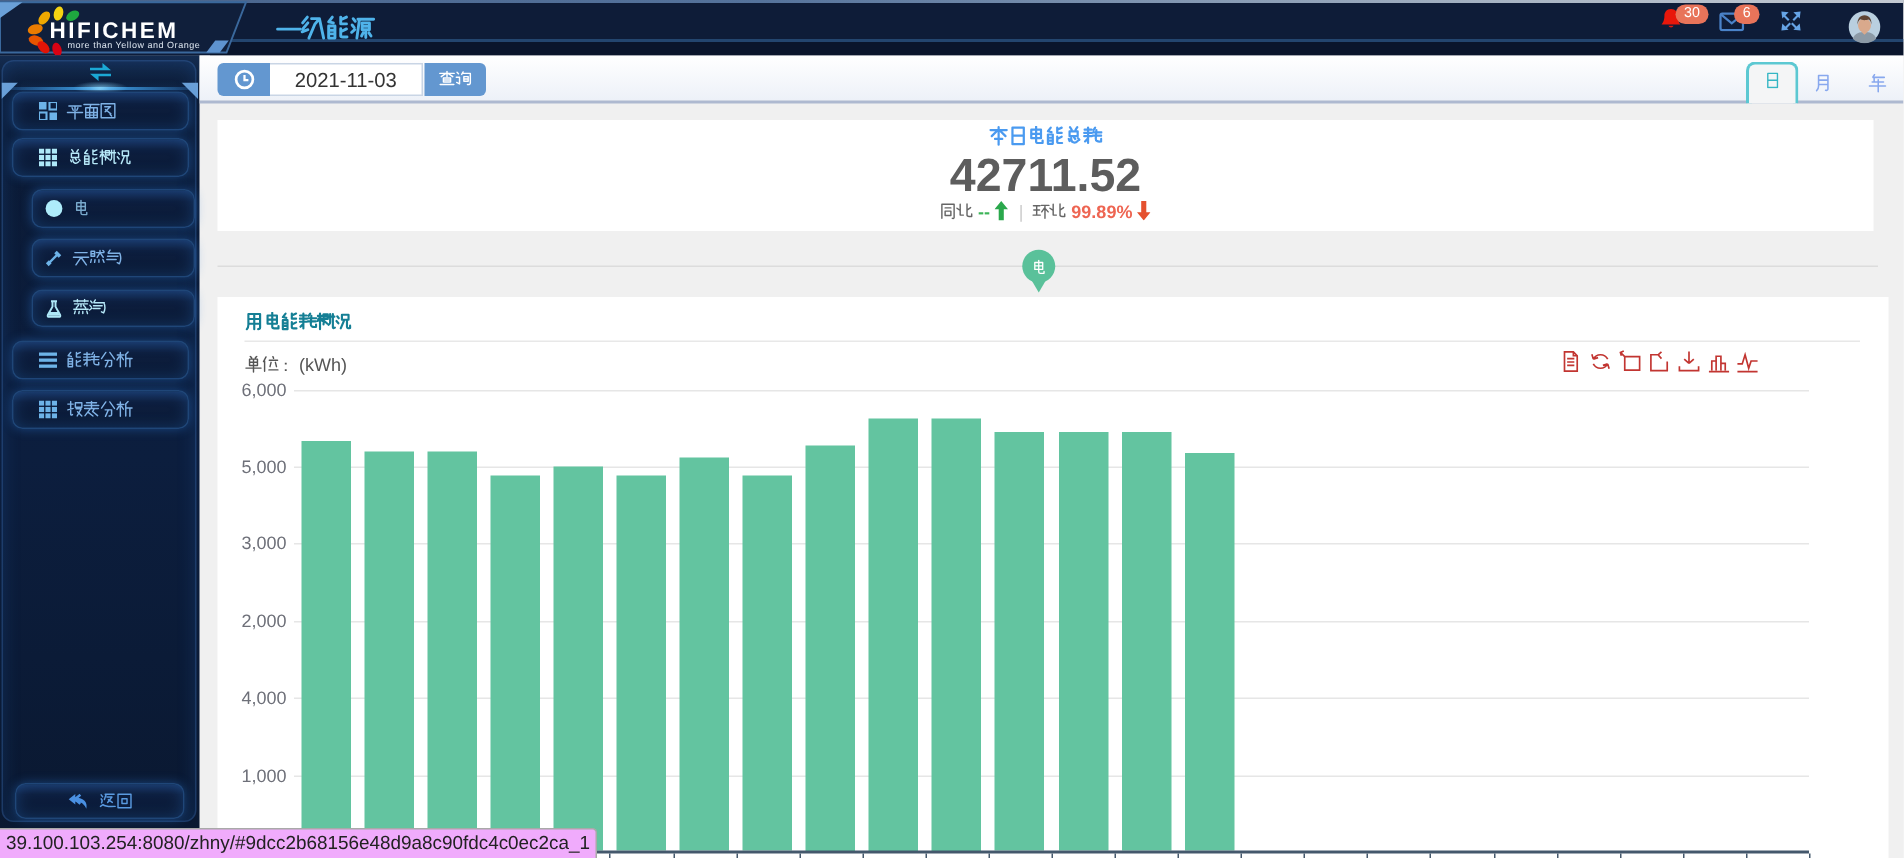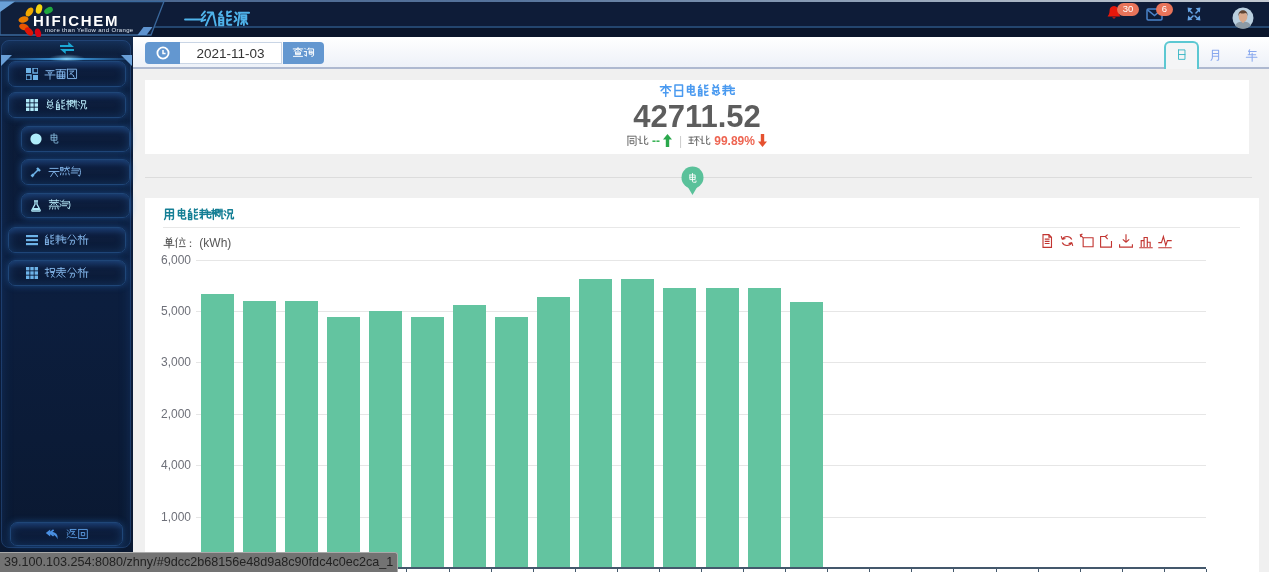--- a/index.html
+++ b/index.html
@@ -480,12 +480,12 @@
 <div class="abs" style="left:869.3px;top:568.5px;width:1px;height:3.5px;background:#44586c"></div>
 <div class="abs" style="left:911.4px;top:568.5px;width:1px;height:3.5px;background:#44586c"></div>
 <div class="abs" style="left:953.4px;top:568.5px;width:1px;height:3.5px;background:#44586c"></div>
 <div class="abs" style="left:995.5px;top:568.5px;width:1px;height:3.5px;background:#44586c"></div>
 <div class="abs" style="left:1037.6px;top:568.5px;width:1px;height:3.5px;background:#44586c"></div>
 <div class="abs" style="left:1079.7px;top:568.5px;width:1px;height:3.5px;background:#44586c"></div>
 <div class="abs" style="left:1121.8px;top:568.5px;width:1px;height:3.5px;background:#44586c"></div>
 <div class="abs" style="left:1163.8px;top:568.5px;width:1px;height:3.5px;background:#44586c"></div>
 <div class="abs" style="left:1205.9px;top:568.5px;width:1px;height:3.5px;background:#44586c"></div>
 
-<div class="abs" style="left:0;top:552px;width:398px;height:20px;background:#737373;border:1px solid #a9a9a9;border-left:none;border-bottom:none;border-radius:0 3px 0 0;font-size:12.6px;color:#222;line-height:19px;padding-left:4px;white-space:nowrap;overflow:hidden">39.100.103.254:8080/zhny/#9dcc2b68156e48d9a8c90fdc4c0ec2ca_1</div>
+<div class="abs" style="left:0;top:552px;width:398px;height:20px;background:#f0abfc;border:1px solid #a9a9a9;border-left:none;border-bottom:none;border-radius:0 3px 0 0;font-size:12.6px;color:#222;line-height:19px;padding-left:4px;white-space:nowrap;overflow:hidden">39.100.103.254:8080/zhny/#9dcc2b68156e48d9a8c90fdc4c0ec2ca_1</div>
 </body></html>

